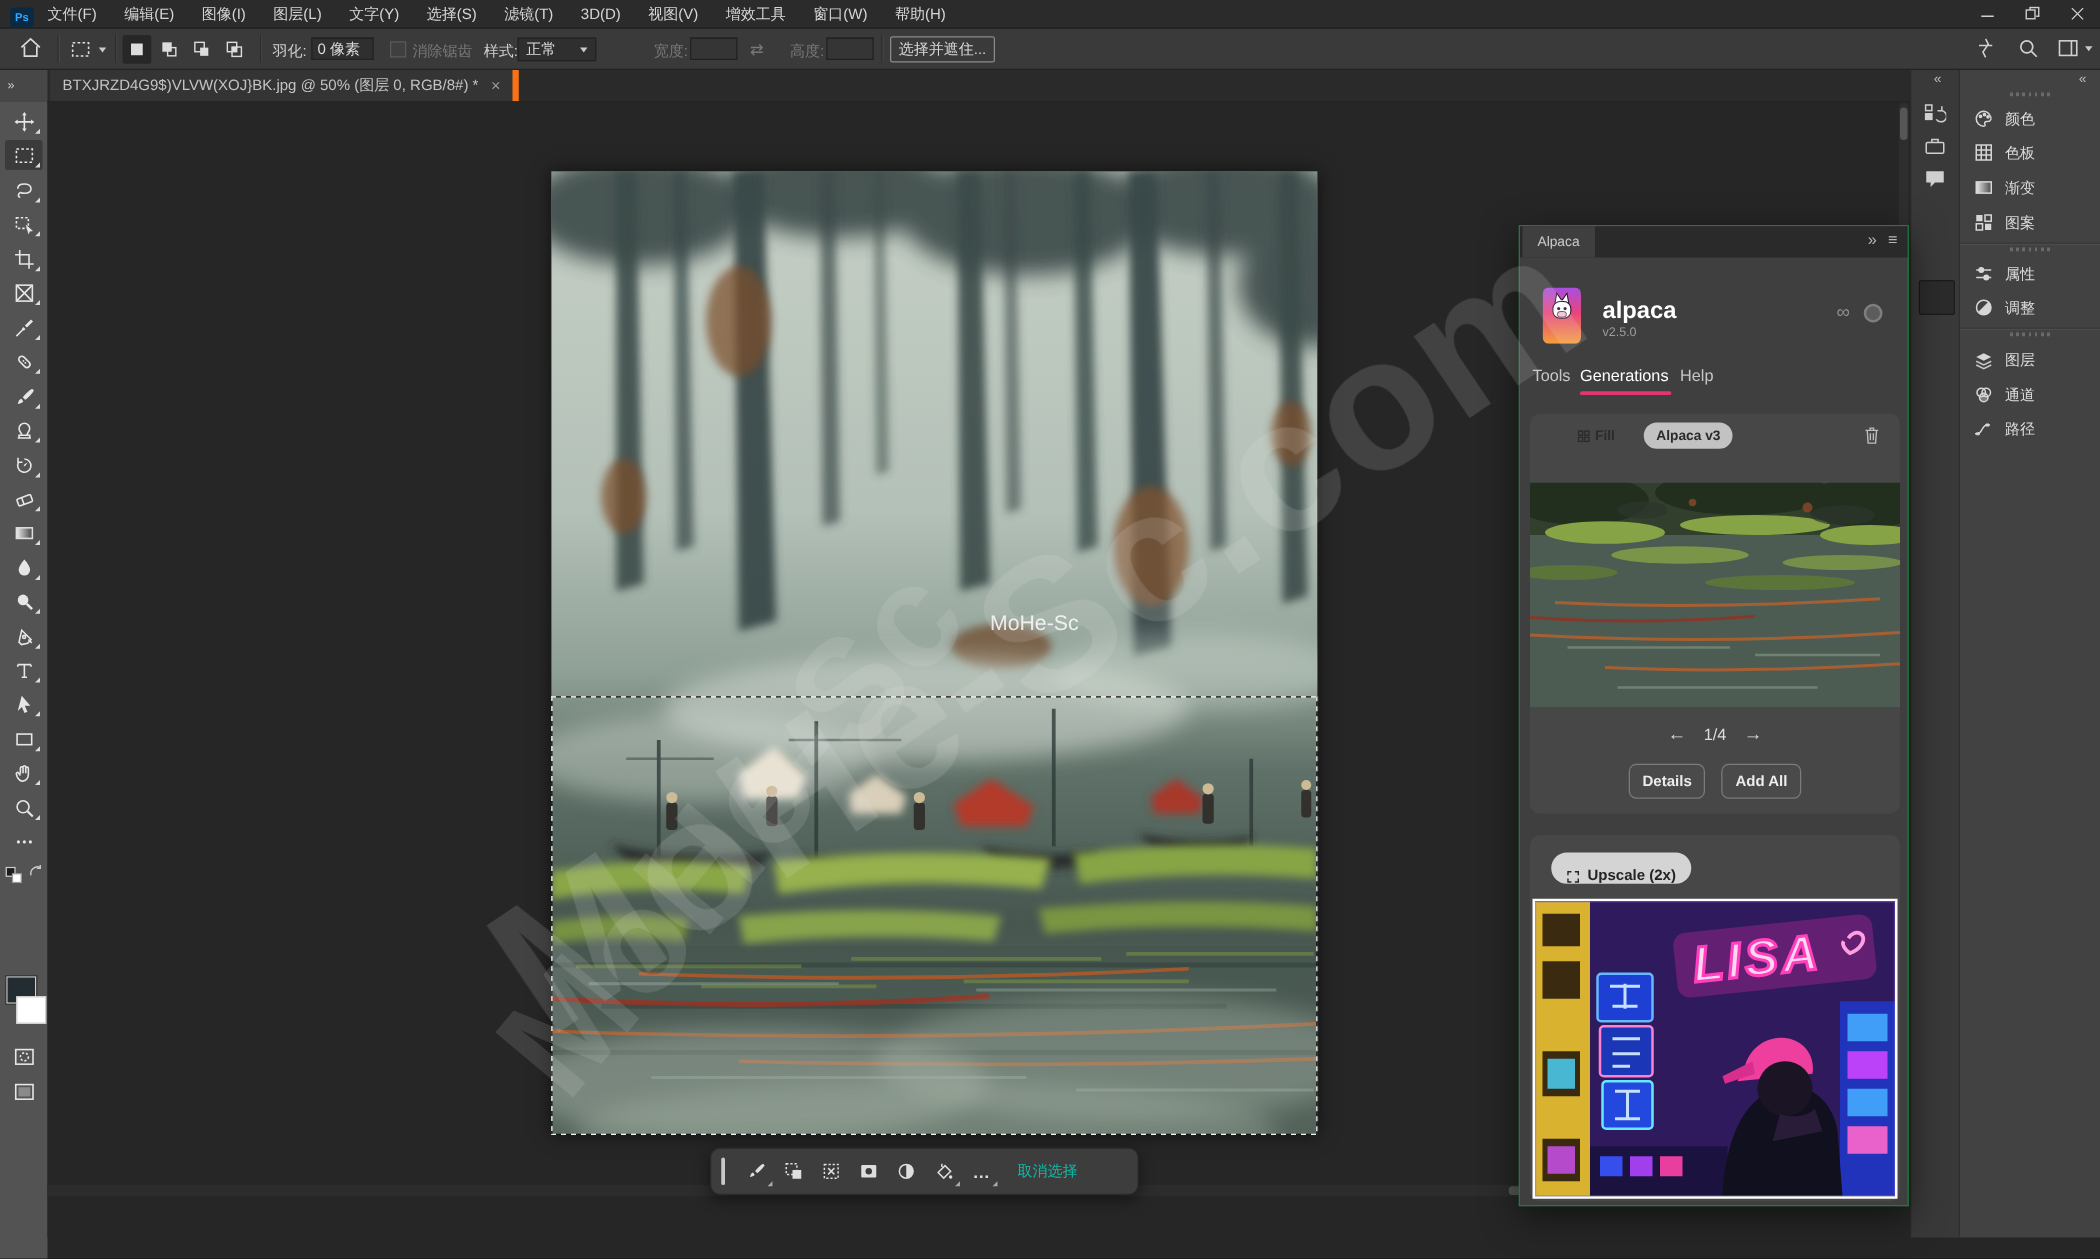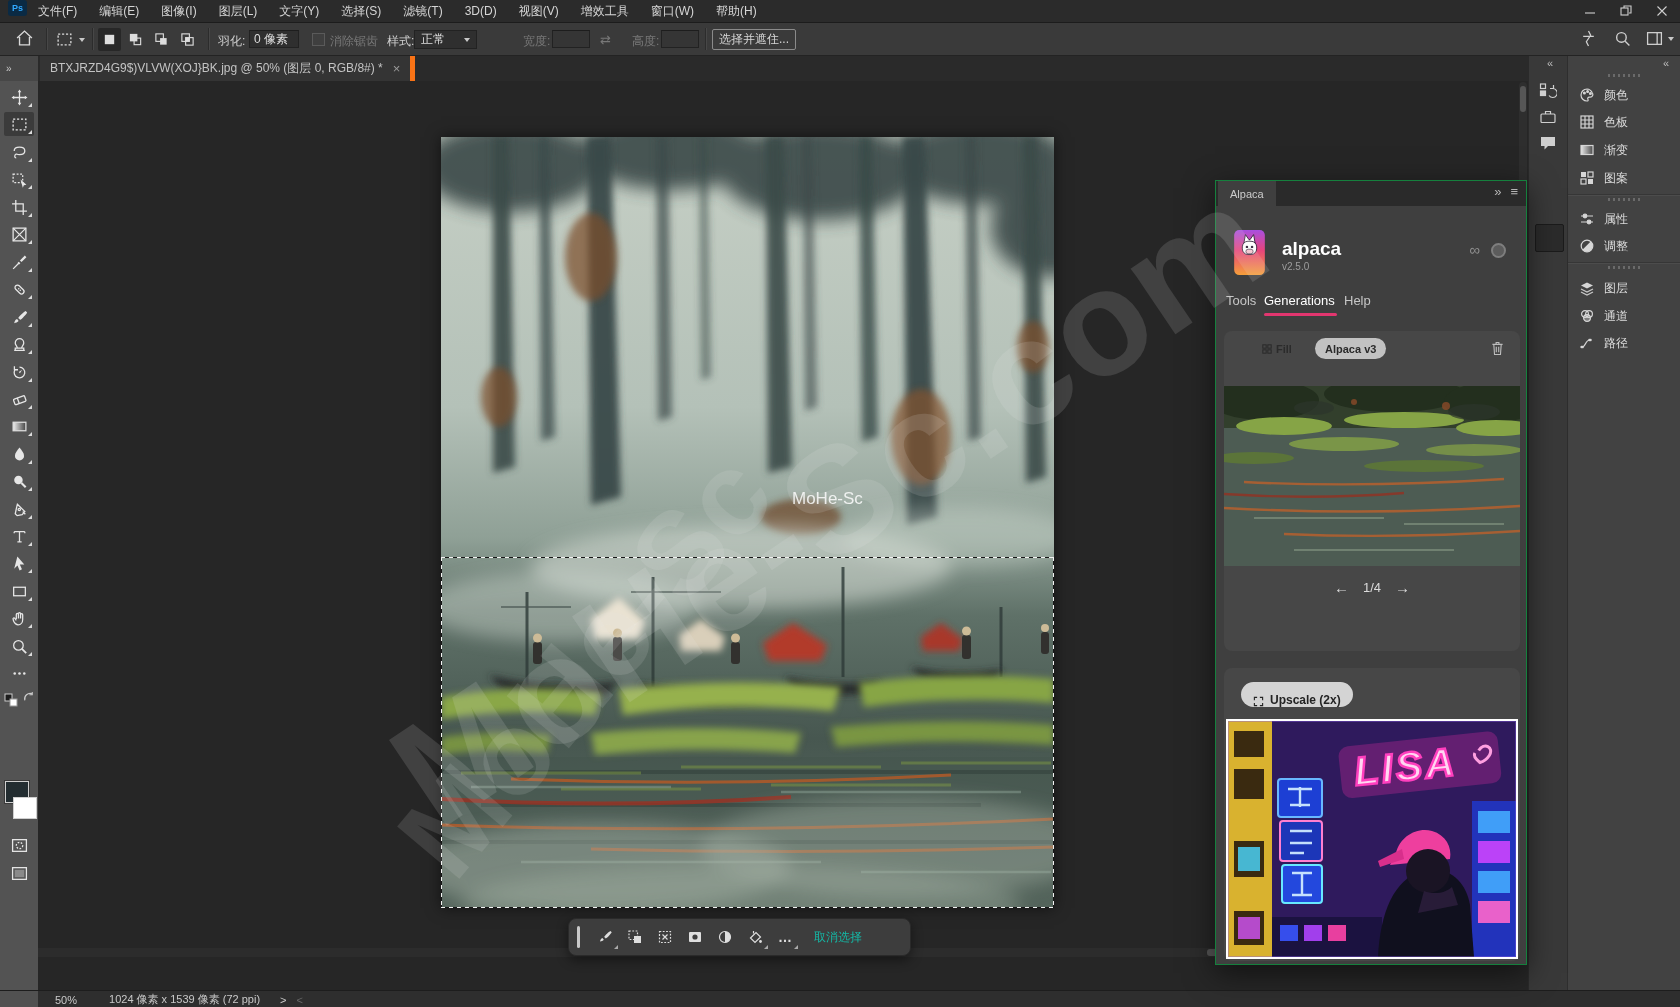--- a/index.html
+++ b/index.html
@@ -4,21 +4,21 @@
 <style>
   html,body{margin:0;padding:0;background:#111;}
   #app{position:relative;width:1680px;height:1007px;overflow:hidden;background:#262626;
        font-family:"Liberation Sans","DejaVu Sans",sans-serif;font-size:12px;color:#ccc;
        -webkit-font-smoothing:antialiased;}
   .abs{position:absolute;}
   svg{display:block;}
 
   
   #menubar{position:absolute;left:0;top:0;width:1680px;height:22px;background:#2b2b2b;
-           border-bottom:1px solid #1c1c1c;display:flex;align-items:flex-start;}
+           border-bottom:1px solid #1c1c1c;display:flex;align-items:flex-end;}
   #pslogo{width:19px;height:16px;margin-left:8px;border-radius:3px;background:#0a2a44;
           color:#31a8ff;font-weight:bold;font-size:9px;display:flex;align-items:center;justify-content:center;}
   .menu-item{padding:0 11px;height:22px;line-height:22px;color:#d6d6d6;font-size:12px;cursor:default;}
   #wincontrols{position:absolute;right:0;top:0;height:22px;display:flex;}
   .winbtn{width:36px;height:22px;display:flex;align-items:center;justify-content:center;}
   .winbtn svg{stroke:#cfcfcf;stroke-width:1.1;fill:none;}
 
   
   #optionsbar{position:absolute;left:0;top:23px;width:1680px;height:32px;background:#3a3a3a;
               border-bottom:1px solid #232323;}
@@ -713,20 +713,24 @@
               <circle cx="130" cy="16" r="3"></circle>
             </g>
         </svg>
       </div>
 
       <div id="pager">
         <span style="font-size:15px">←</span>
         <span>1/4</span>
         <span style="font-size:15px">→</span>
       </div>
+      <div id="btnrow">
+        <div class="alp-btn">Details</div>
+        <div class="alp-btn">Add All</div>
+      </div>
     </div>
 
     <div class="alp-card" style="top:487px;height:293px">
       <div id="upscale-chip">
         <svg width="11" height="11" viewBox="0 0 16 16" style="stroke:#242424;fill:none;stroke-width:1.6">
             <path d="M2 6V2h4M10 2h4v4M14 10v4h-4M6 14H2v-4"></path>
           </svg>
         <span>Upscale (2x)</span>
       </div>
       <div id="up-thumb">
@@ -898,21 +902,14 @@
       <svg width="16" height="16" viewBox="0 0 16 16">
           <path d="M3 12c4 0 3-7 8-7"></path>
           <path d="M1 12h4M9 5h4"></path>
           <rect x="2" y="10.8" width="2.4" height="2.4" fill="#d6d6d6" stroke="none"></rect>
           <rect x="9.8" y="3.8" width="2.4" height="2.4" fill="#d6d6d6" stroke="none"></rect>
         </svg>
       <span>路径</span>
       </div>
   </div>
 
-  <div id="statusbar">
-    <div class="corner"></div>
-    <span id="status-zoom">50%</span>
-    <span id="status-dims">1024 像素 x 1539 像素 (72 ppi)</span>
-    <span id="status-arrow">&gt;</span>
-    <span id="status-arrow2">&lt;</span>
-  </div>
 
 </div>
 
 </body></html>

